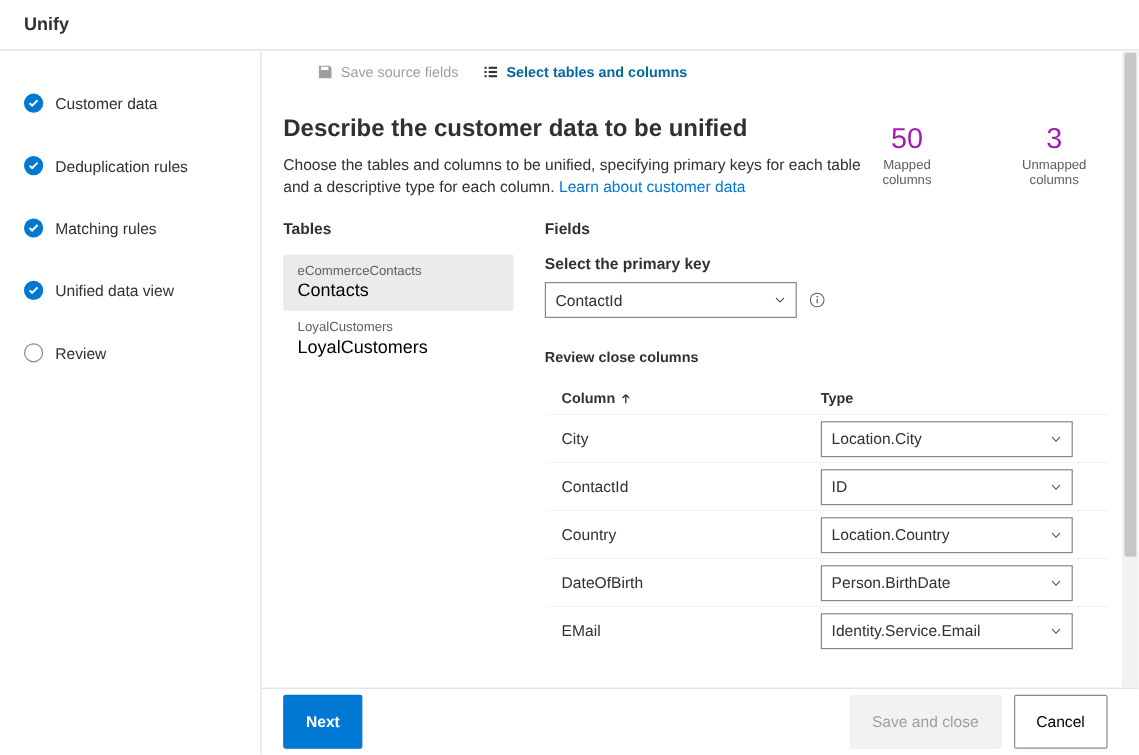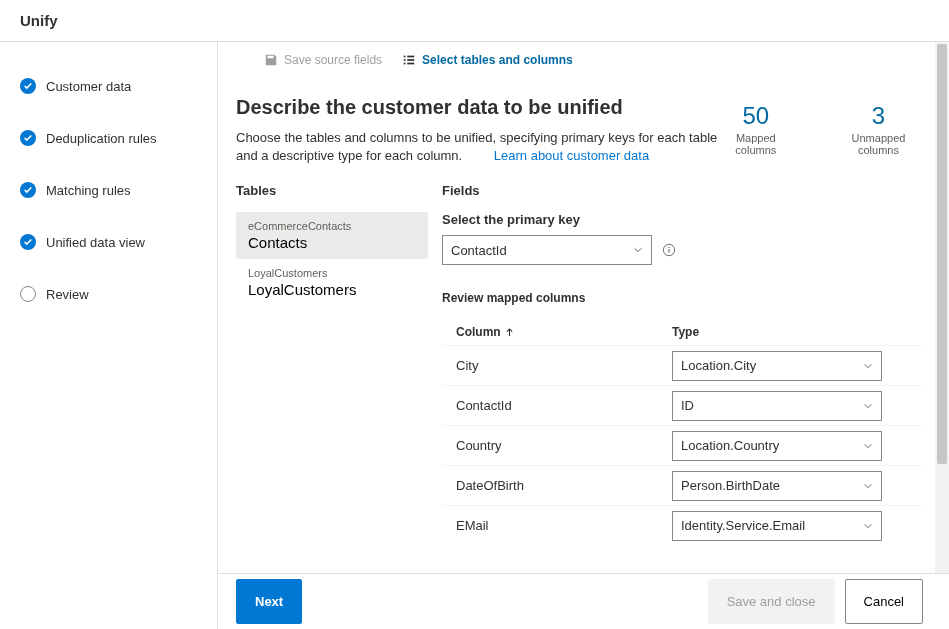--- a/index.html
+++ b/index.html
@@ -120,43 +120,42 @@
     }
     .page-desc {
       font-size: 13px;
       color: #323130;
       max-width: 520px;
       line-height: 1.4;
     }
     .page-desc a {
       color: #0078d4;
       text-decoration: none;
-      margin-left: 28px;
     }
     .stats {
       display: flex;
       gap: 40px;
       margin-top: 6px;
     }
     .stat {
       text-align: center;
     }
     .stat-num {
       font-size: 24px;
-      color: #0369a1;
+      color: #a21caf;
       font-weight: 400;
     }
     .stat-label {
       font-size: 11px;
       color: #605e5c;
       margin-top: 2px;
     }
     .cols-area {
       display: flex;
-      gap: 0;
+      gap: 12px;
     }
     .tables-col {
       width: 192px;
       flex-shrink: 0;
     }
     .section-head {
       font-size: 13px;
       font-weight: 600;
       margin-bottom: 14px;
     }
@@ -422,21 +421,21 @@
                   <path d="M2 4l4 4 4-4" stroke="#605e5c" stroke-width="1.2" fill="none"></path>
                 </svg>
             </div>
             <svg class="info-icon" viewBox="0 0 16 16">
                 <circle cx="8" cy="8" r="6.5" stroke="#605e5c" stroke-width="1" fill="none"></circle>
                 <circle cx="8" cy="5" r="0.8" fill="#605e5c"></circle>
                 <rect x="7.4" y="7" width="1.2" height="4" fill="#605e5c"></rect>
               </svg>
           </div>
 
-          <div class="review-head">Review mapped columns</div>
+          <div class="review-head">Review close columns</div>
 
           <div class="coltable-header">
             <div class="colname-h">
               <span>Column</span>
               <svg class="sort-arrow" viewBox="0 0 10 10">
                   <path d="M5 1l0 8M5 1l-3 3M5 1l3 3" stroke="#323130" stroke-width="1.2" fill="none"></path>
                 </svg>
             </div>
             <div class="coltype-h">Type</div>
           </div>

